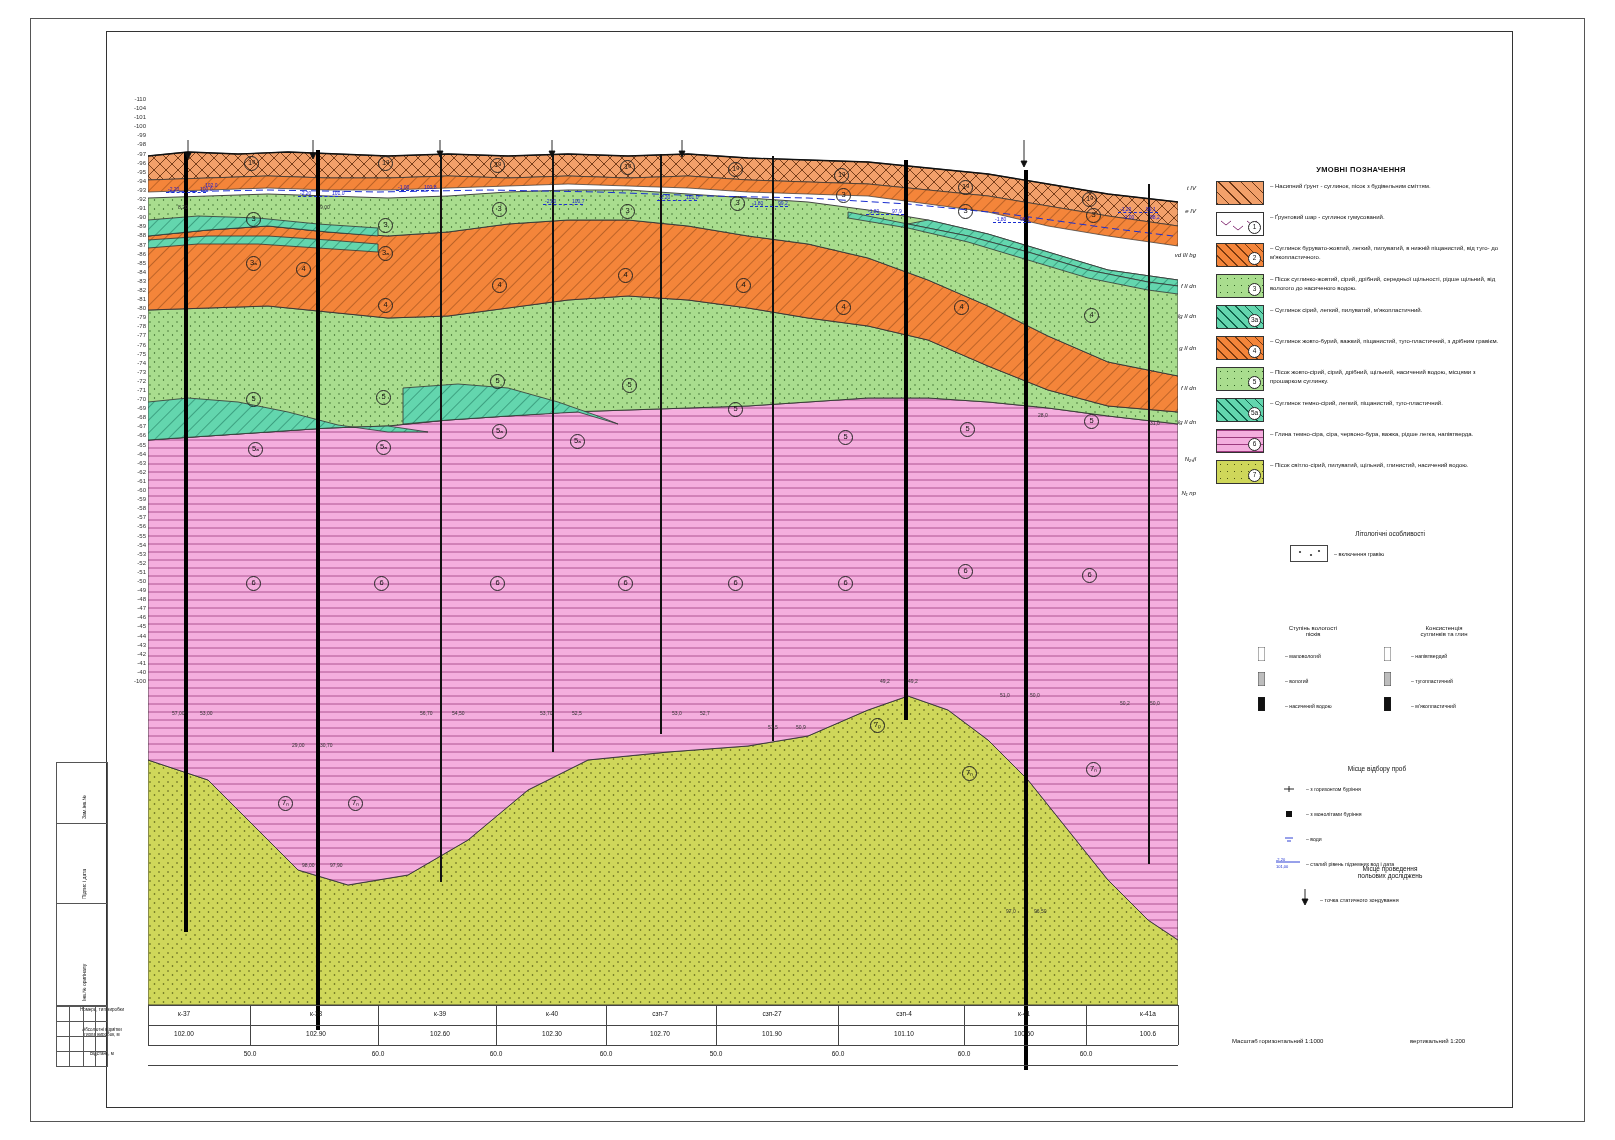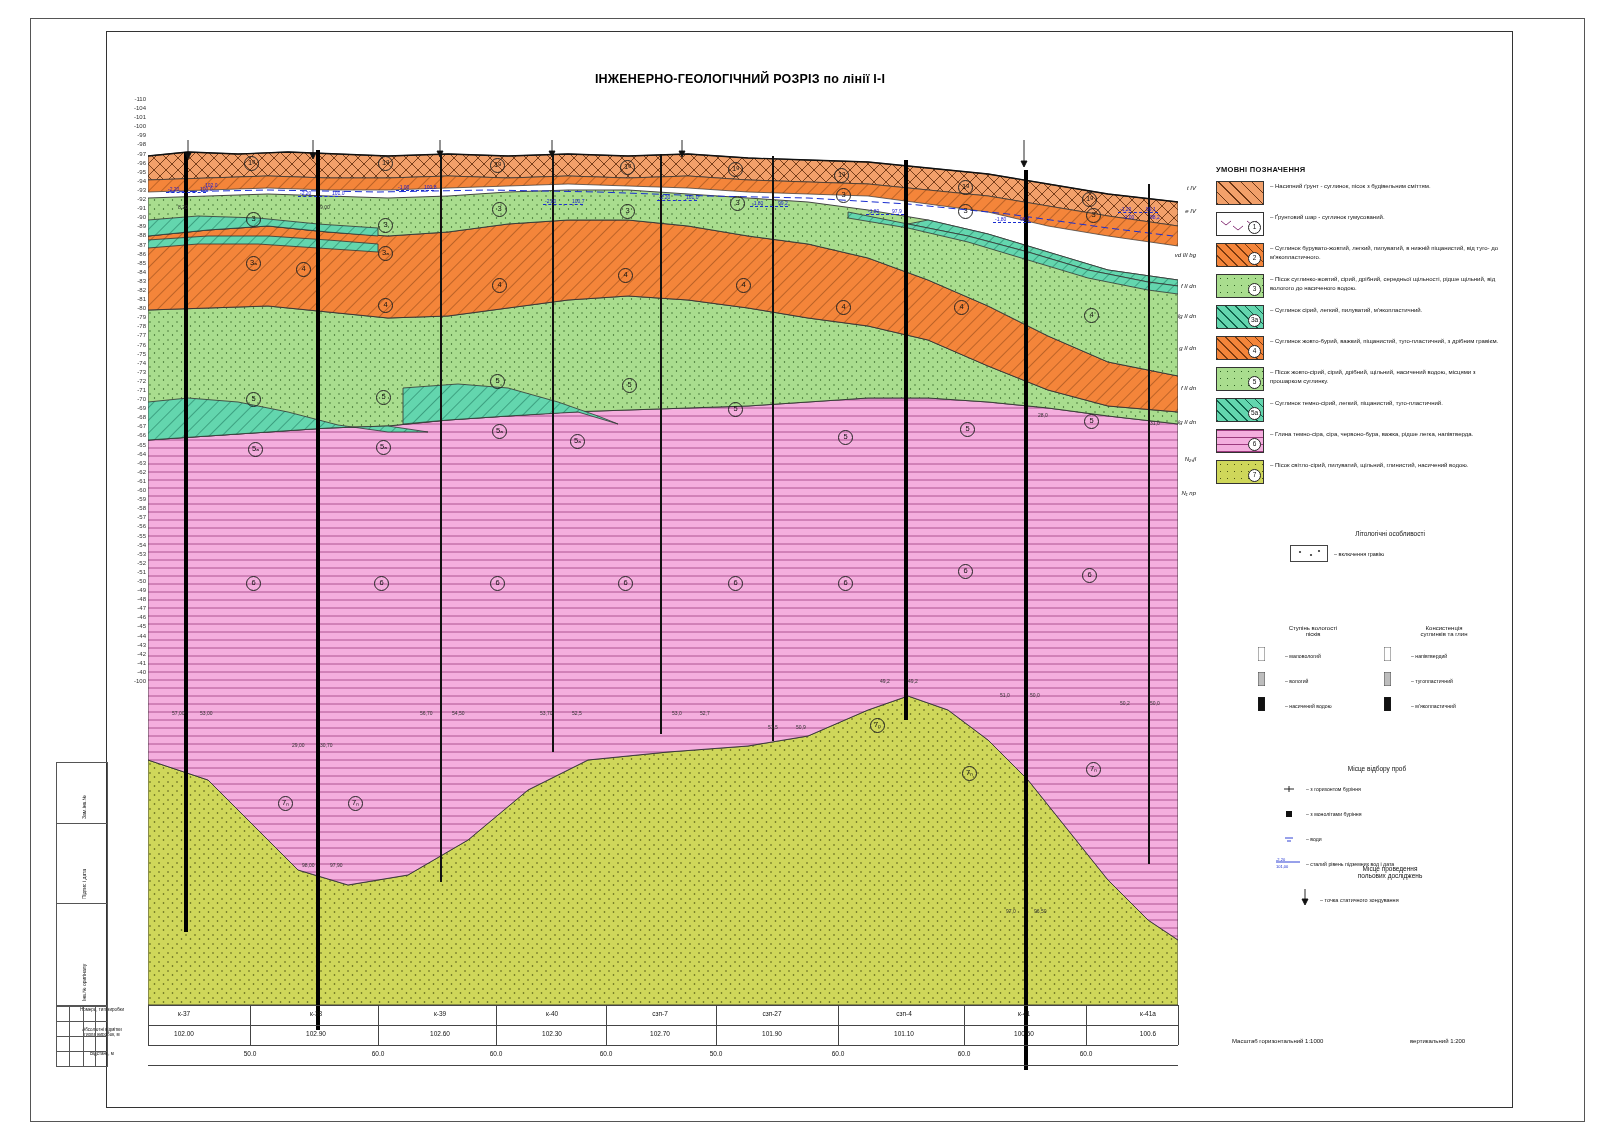--- a/index.html
+++ b/index.html
@@ -40,40 +40,39 @@
   .leftlabels div{position:absolute;text-align:center;width:92px;}
 
   
   .tblock{position:absolute;left:56px;top:762px;width:50px;height:243px;border:1px solid #555;}
   .tblock .seg{position:absolute;left:0;width:100%;border-top:1px solid #555;}
   .tblock .vt{position:absolute;transform:rotate(-90deg);transform-origin:left top;font-size:5px;color:#111;white-space:nowrap;}
   .tgrid{position:absolute;left:56px;top:1005px;width:50px;height:60px;border:1px solid #555;}
 
   
   .legend{position:absolute;left:1216px;top:165px;width:290px;}
-  .legend-title{font-size:7.5px;font-weight:bold;text-align:left;color:#111;letter-spacing:.3px;}
+  .legend-title{font-size:7.5px;font-weight:bold;text-align:center;color:#111;letter-spacing:.3px;}
   .lrow{position:relative;margin-top:7px;display:flex;align-items:flex-start;}
   .lswatch{width:46px;height:22px;border:1px solid #333;flex:0 0 46px;position:relative;overflow:hidden;}
   .lcirc{position:absolute;right:2px;bottom:1px;width:11px;height:11px;border:1px solid #222;border-radius:50%;
          font-size:6.5px;line-height:10px;text-align:center;background:#fff;color:#111;}
   .ltext{font-size:6px;color:#111;margin-left:6px;line-height:8.6px;padding-top:1px;}
 
   
   .idx{position:absolute;right:0;font-size:6px;color:#111;font-style:italic;}
 
   .bot-note{position:absolute;font-size:6px;color:#111;}
 </style>
 </head>
 <body>
 
 <div class="page">
   <div class="outer-frame"></div>
   <div class="inner-frame"></div>
 
-  <div class="title">ІНЖЕНЕРНО-ГЕОЛОГІЧНИЙ РОЗРІЗ по лінії I-I</div>
 
   <div class="ruler" id="ruler">
       <div>-110</div>
       <div>-104</div>
       <div>-101</div>
       <div>-100</div>
       <div>-99</div>
       <div>-98</div>
       <div>-97</div>
       <div>-96</div>

